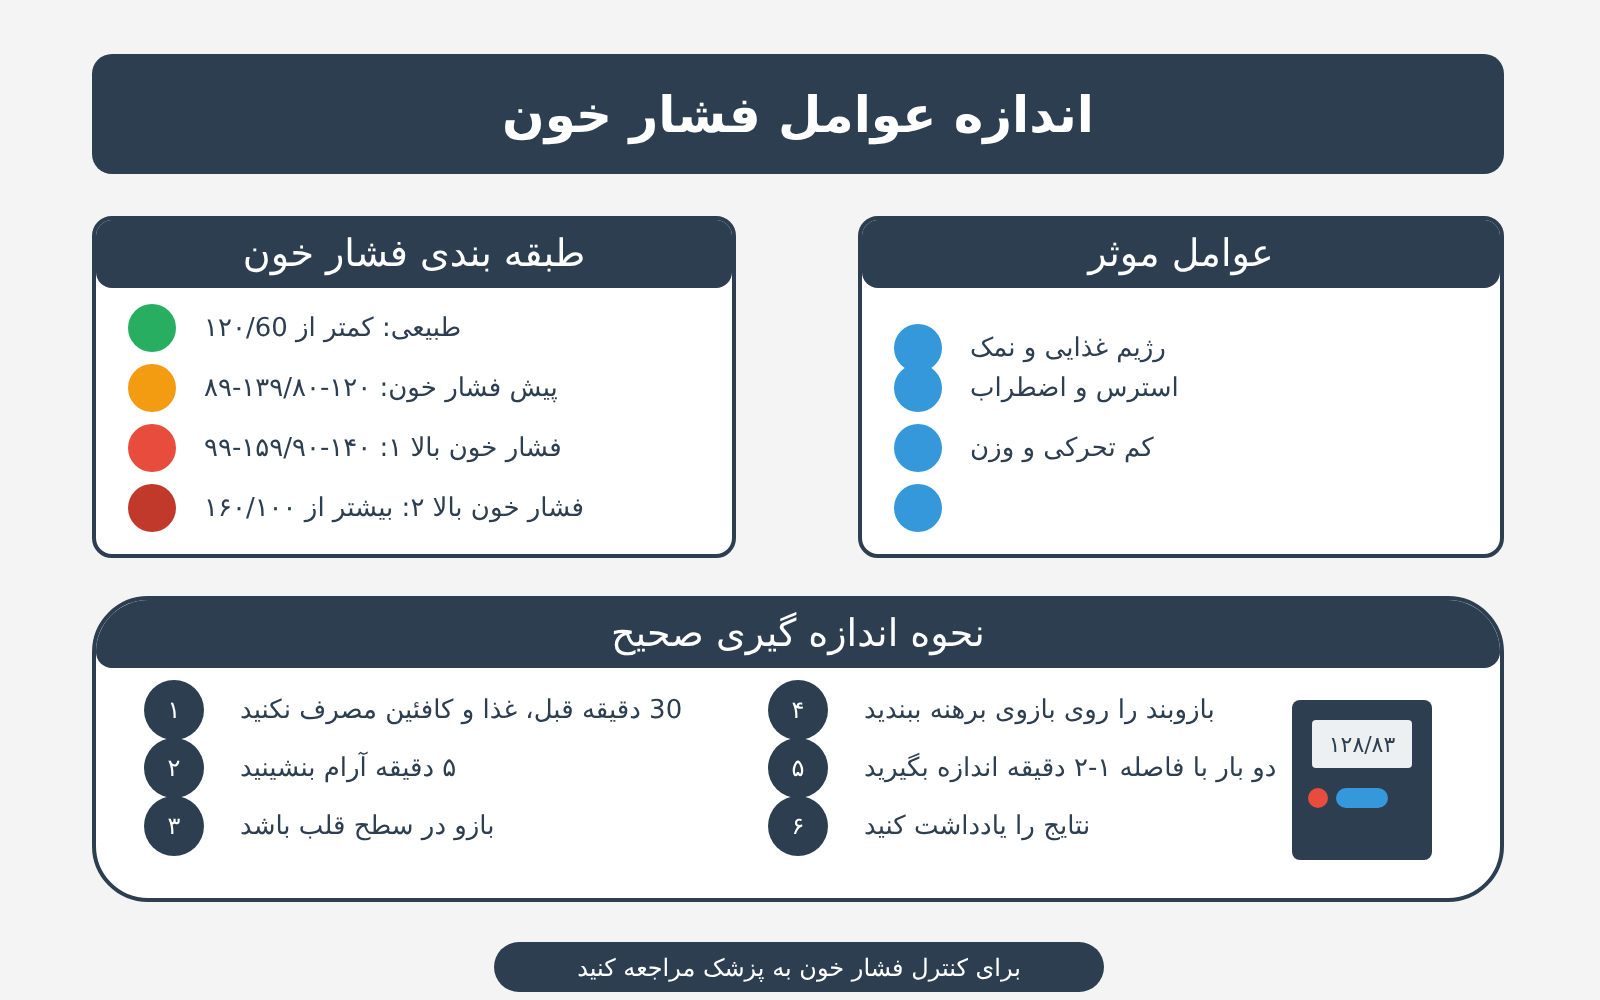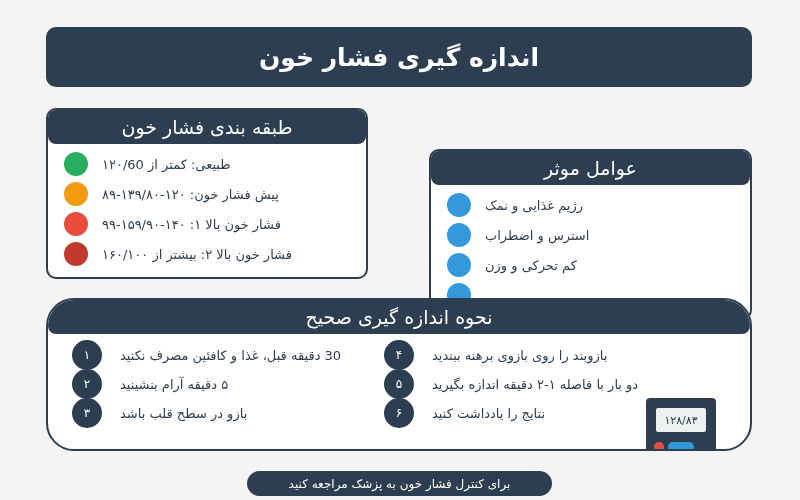--- a/index.html
+++ b/index.html
@@ -20,21 +20,21 @@
     .panel {
       position: absolute; background: #fff;
       border: 2px solid #2c3e50; border-radius: 10px; overflow: hidden;
     }
     .panel-header {
       background: #2c3e50; color: #fff; height: 34px;
       display: flex; align-items: center; justify-content: center;
       font-size: 19px; border-radius: 0 0 8px 8px;
     }
     .panel-left { left: 46px; top: 108px; width: 322px; height: 171px; }
-    .panel-right { left: 429px; top: 108px; width: 323px; height: 171px; margin-top: 41px; }
+    .panel-right { left: 429px; top: 108px; width: 323px; height: 171px; }
     .panel-bottom { left: 46px; top: 298px; width: 706px; height: 153px; border-radius: 28px; }
     .list { position: relative; }
     .list-item {
       position: absolute; right: 0; left: 0; height: 30px;
       display: flex; align-items: center;
     }
     .list-item .dot {
       position: absolute; left: 16px; width: 24px; height: 24px; border-radius: 50%;
     }
     .list-item .text {
@@ -48,21 +48,21 @@
       position: absolute; width: 30px; height: 30px; border-radius: 50%;
       background: #2c3e50; color: #fff; font-size: 12px;
       display: flex; align-items: center; justify-content: center;
     }
     .step .text {
       position: absolute; font-size: 13px; color: #2c3e50;
       direction: rtl; white-space: nowrap;
     }
     .monitor {
       position: absolute; left: 598px; top: 50px; width: 70px; height: 80px;
-      background: #2c3e50; border-radius: 4px; margin-top: 48px;
+      background: #2c3e50; border-radius: 4px;
     }
     .monitor .screen {
       position: absolute; left: 10px; top: 10px; width: 50px; height: 24px;
       background: #ecf0f1; border-radius: 2px; color: #2c3e50;
       font-size: 11px; display: flex; align-items: center; justify-content: center;
     }
     .monitor .red-btn {
       position: absolute; left: 8px; top: 44px; width: 10px; height: 10px;
       border-radius: 50%; background: #e74c3c;
     }
@@ -72,21 +72,21 @@
     }
     .footer-pill {
       position: absolute; left: 247px; top: 471px; width: 305px; height: 25px;
       background: #2c3e50; border-radius: 13px; color: #fff;
       font-size: 12px; display: flex; align-items: center; justify-content: center;
     }
   </style>
 </head>
 <body>
 
-<div class="title-bar">اندازه گیری فشار خون</div>
+<div class="title-bar">اندازه عوامل فشار خون</div>
 
 <div class="panel panel-left">
   <div class="panel-header">طبقه بندی فشار خون</div>
   <div class="list">
     <div class="list-item" style="top:5px">
       <span class="dot" style="background:#27ae60"></span>
       <span class="text">طبیعی: کمتر از ۱۲۰/60</span>
     </div>
     <div class="list-item" style="top:35px">
       <span class="dot" style="background:#f39c12"></span>
@@ -99,21 +99,21 @@
     <div class="list-item" style="top:95px">
       <span class="dot" style="background:#c0392b"></span>
       <span class="text">فشار خون بالا ۲: بیشتر از ۱۶۰/۱۰۰</span>
     </div>
   </div>
 </div>
 
 <div class="panel panel-right">
   <div class="panel-header">عوامل موثر</div>
   <div class="list">
-    <div class="list-item" style="top:5px">
+    <div class="list-item" style="top:15px">
       <span class="dot" style="background:#3498db"></span>
       <span class="text">رژیم غذایی و نمک</span>
     </div>
     <div class="list-item" style="top:35px">
       <span class="dot" style="background:#3498db"></span>
       <span class="text">استرس و اضطراب</span>
     </div>
     <div class="list-item" style="top:65px">
       <span class="dot" style="background:#3498db"></span>
       <span class="text">کم تحرکی و وزن</span>

